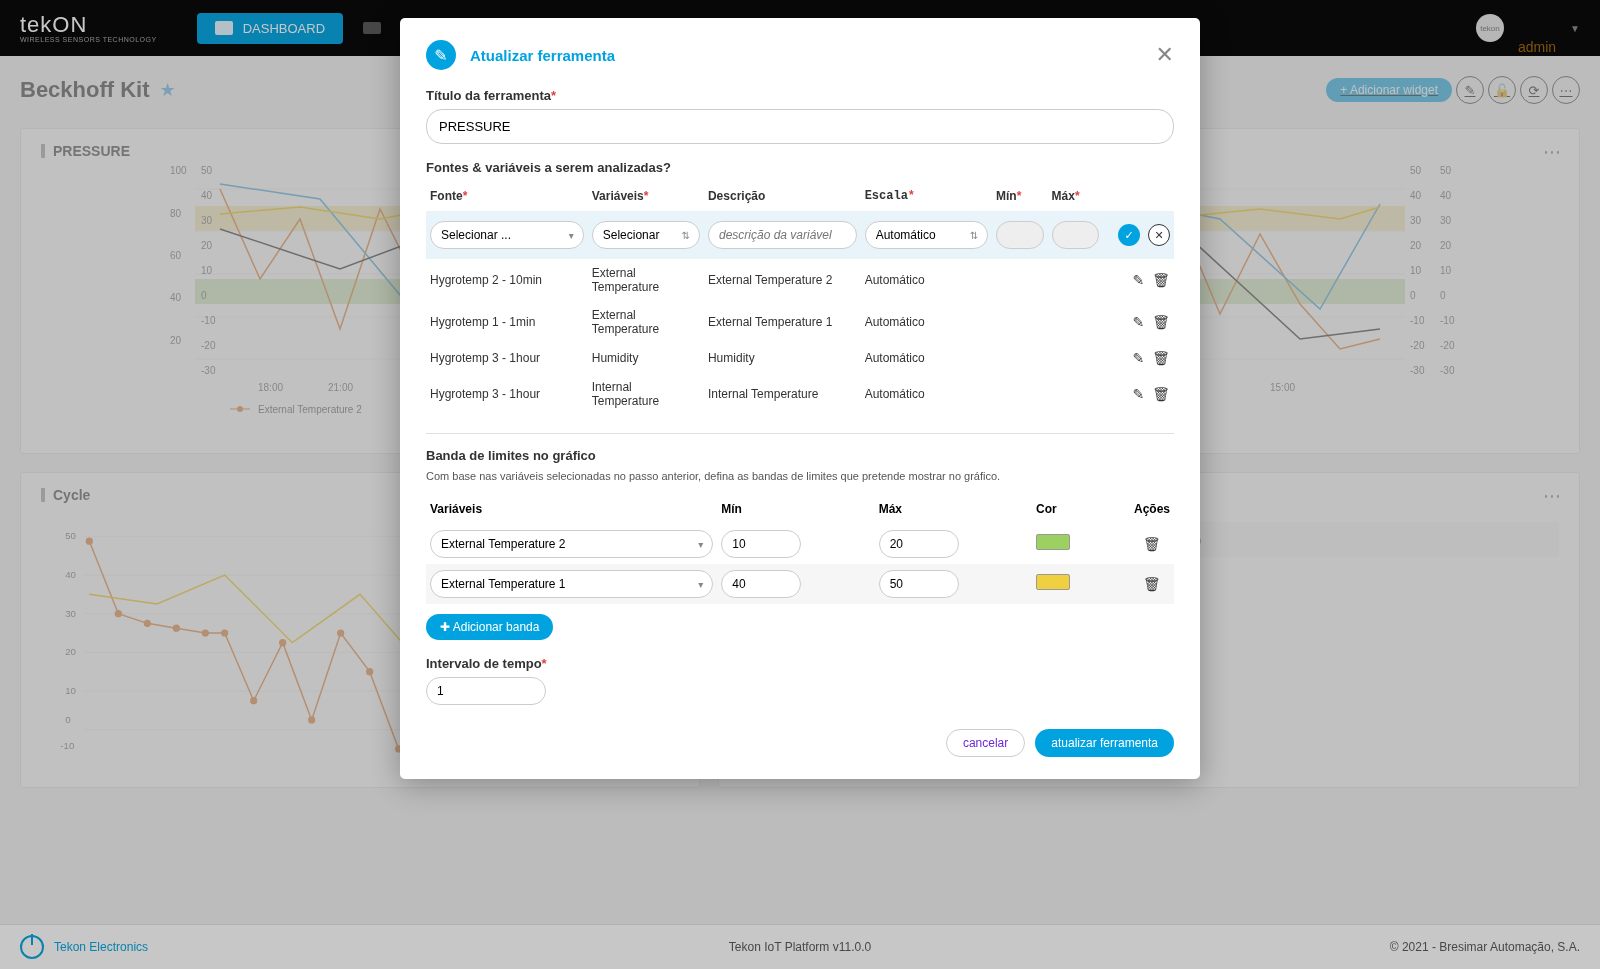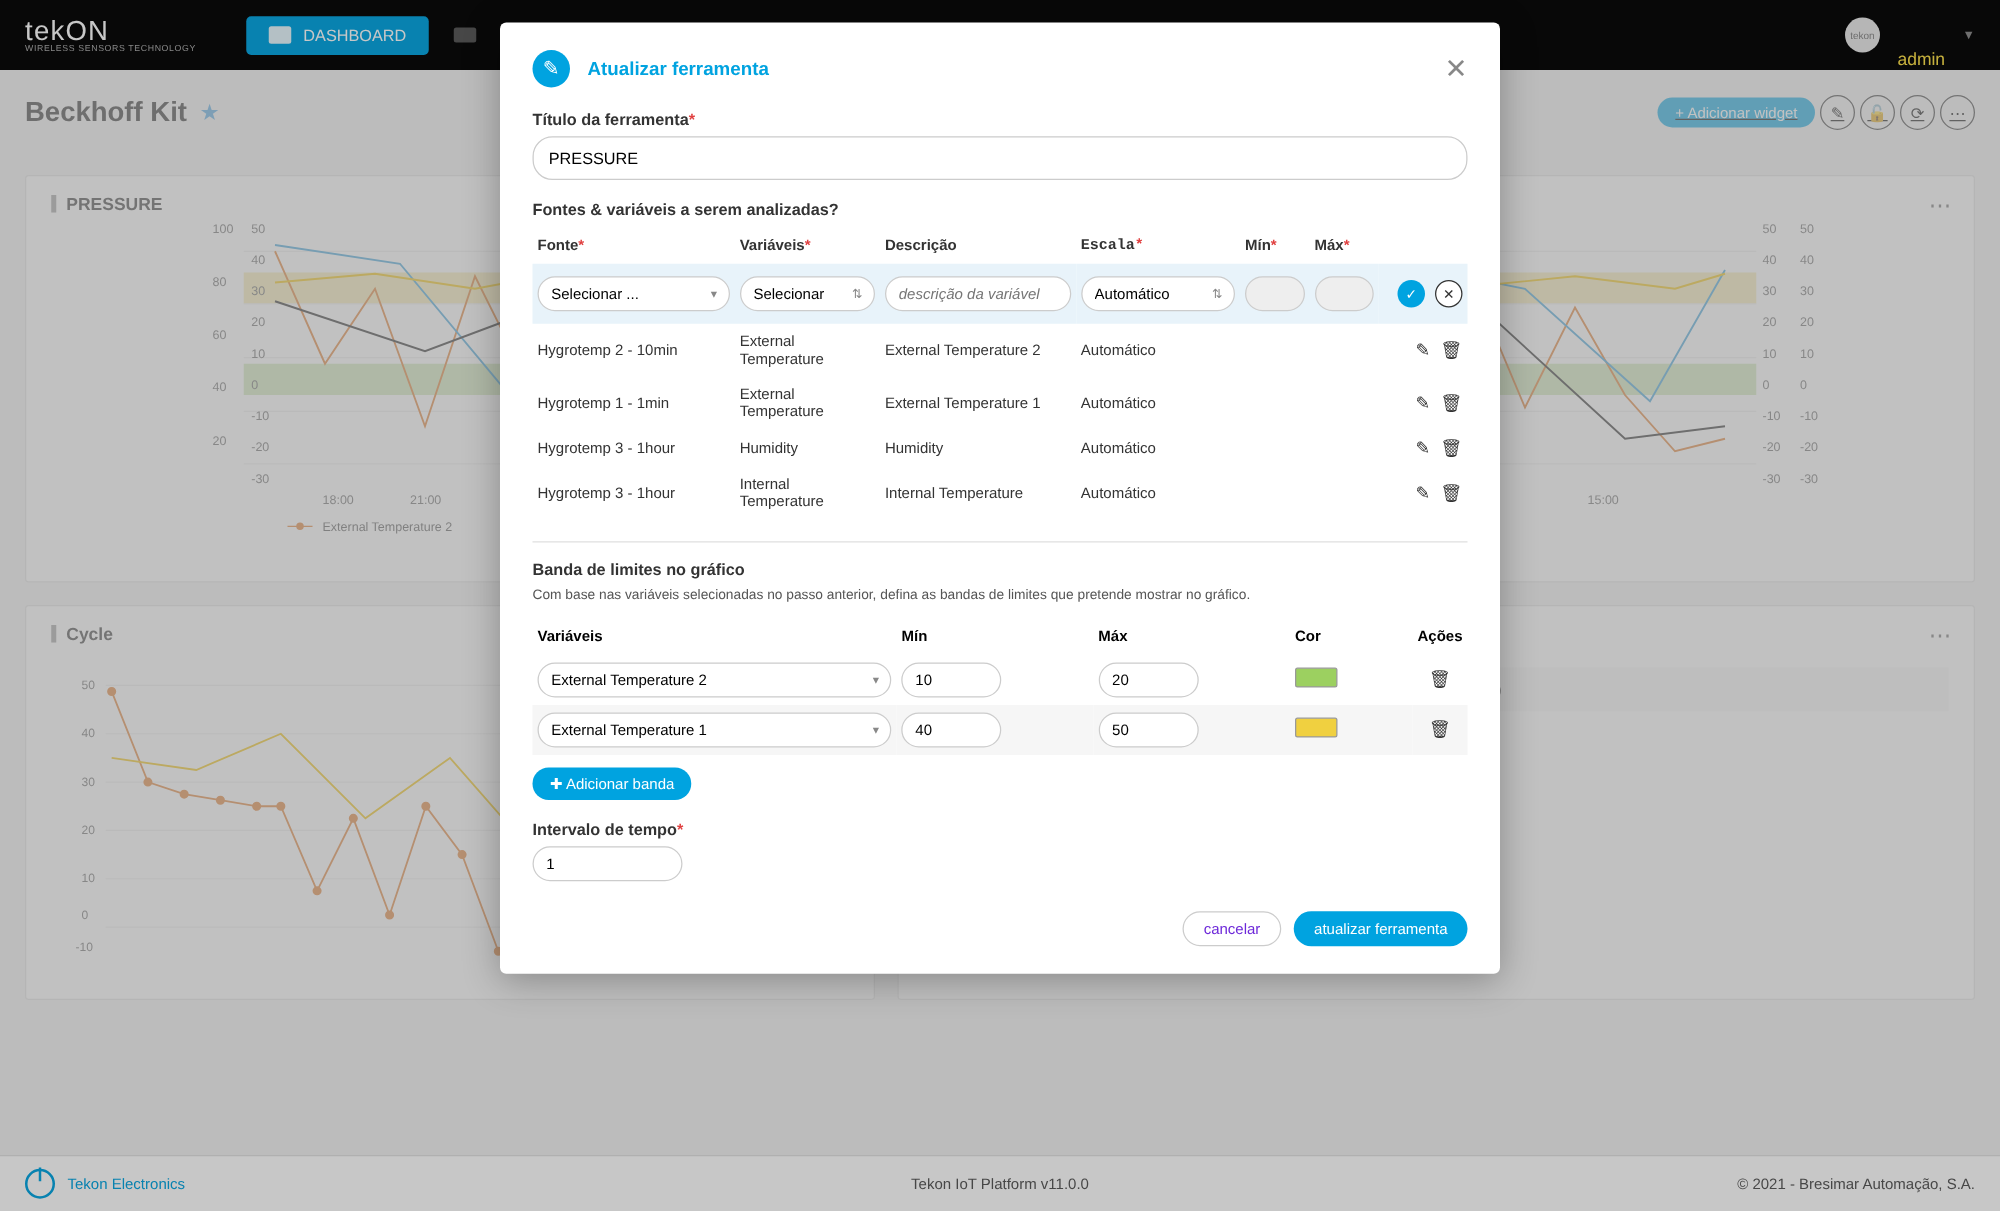--- a/index.html
+++ b/index.html
@@ -8,26 +8,26 @@
 
 .header { background: #000; height: 56px; display: flex; align-items: center; padding: 0 20px; color: #fff; }
 .logo { display: flex; flex-direction: column; line-height: 1; margin-right: 40px; }
 .logo-main { font-size: 22px; font-weight: 300; letter-spacing: 1px; }
 .logo-sub { font-size: 7px; letter-spacing: 0.5px; color: #aaa; }
 .nav-btn { background: #00a3e0; color: #fff; padding: 8px 18px; border-radius: 4px; display: flex; align-items: center; gap: 10px; font-size: 13px; font-weight: 500; border: none; }
 .nav-icon { width: 18px; height: 14px; background: #fff; opacity: 0.9; border-radius: 2px; }
 .header-spacer { flex: 1; }
 .header-right { display: flex; align-items: center; gap: 14px; }
 .avatar { width: 28px; height: 28px; border-radius: 50%; background: #e8e8e8; display:flex;align-items:center;justify-content:center;font-size:8px;color:#888; }
-.admin-label { color: #fde047; font-size: 14px; margin-top: 37px; }
+.admin-label { color: #a16207; font-size: 14px; margin-top: 37px; }
 .caret { color: #888; font-size: 10px; }
 
 
 .page { padding: 20px; opacity: 0.5; pointer-events: none; }
-.page-title-row { display: flex; align-items: center; gap: 10px; margin-bottom: 36px; }
+.page-title-row { display: flex; align-items: center; gap: 10px; margin-bottom: 24px; }
 .page-title { font-size: 22px; font-weight: bold; color: #222; }
 .star { color: #4aa3e0; font-size: 18px; }
 .page-actions { margin-left: auto; display: flex; align-items: center; gap: 4px; text-decoration: underline; }
 .btn-addwidget { background: #00a3e0; color: #fff; border: none; border-radius: 14px; padding: 5px 14px; font-size: 12px; }
 .circle-btn { width: 28px; height: 28px; border: 1.5px solid #333; border-radius: 50%; background: transparent; display: flex; align-items: center; justify-content: center; font-size: 13px; }
 
 .widget { background: #fff; border-radius: 3px; padding: 14px 20px; margin-bottom: 18px; border: 1px solid #e0e0e0; position: relative; }
 .widget-title-row { display:flex; align-items:center; }
 .widget-title { font-size: 14px; font-weight: bold; color: #333; }
 .wbar { width: 4px; height: 14px; background: #999; margin-right: 8px; display:inline-block; }

